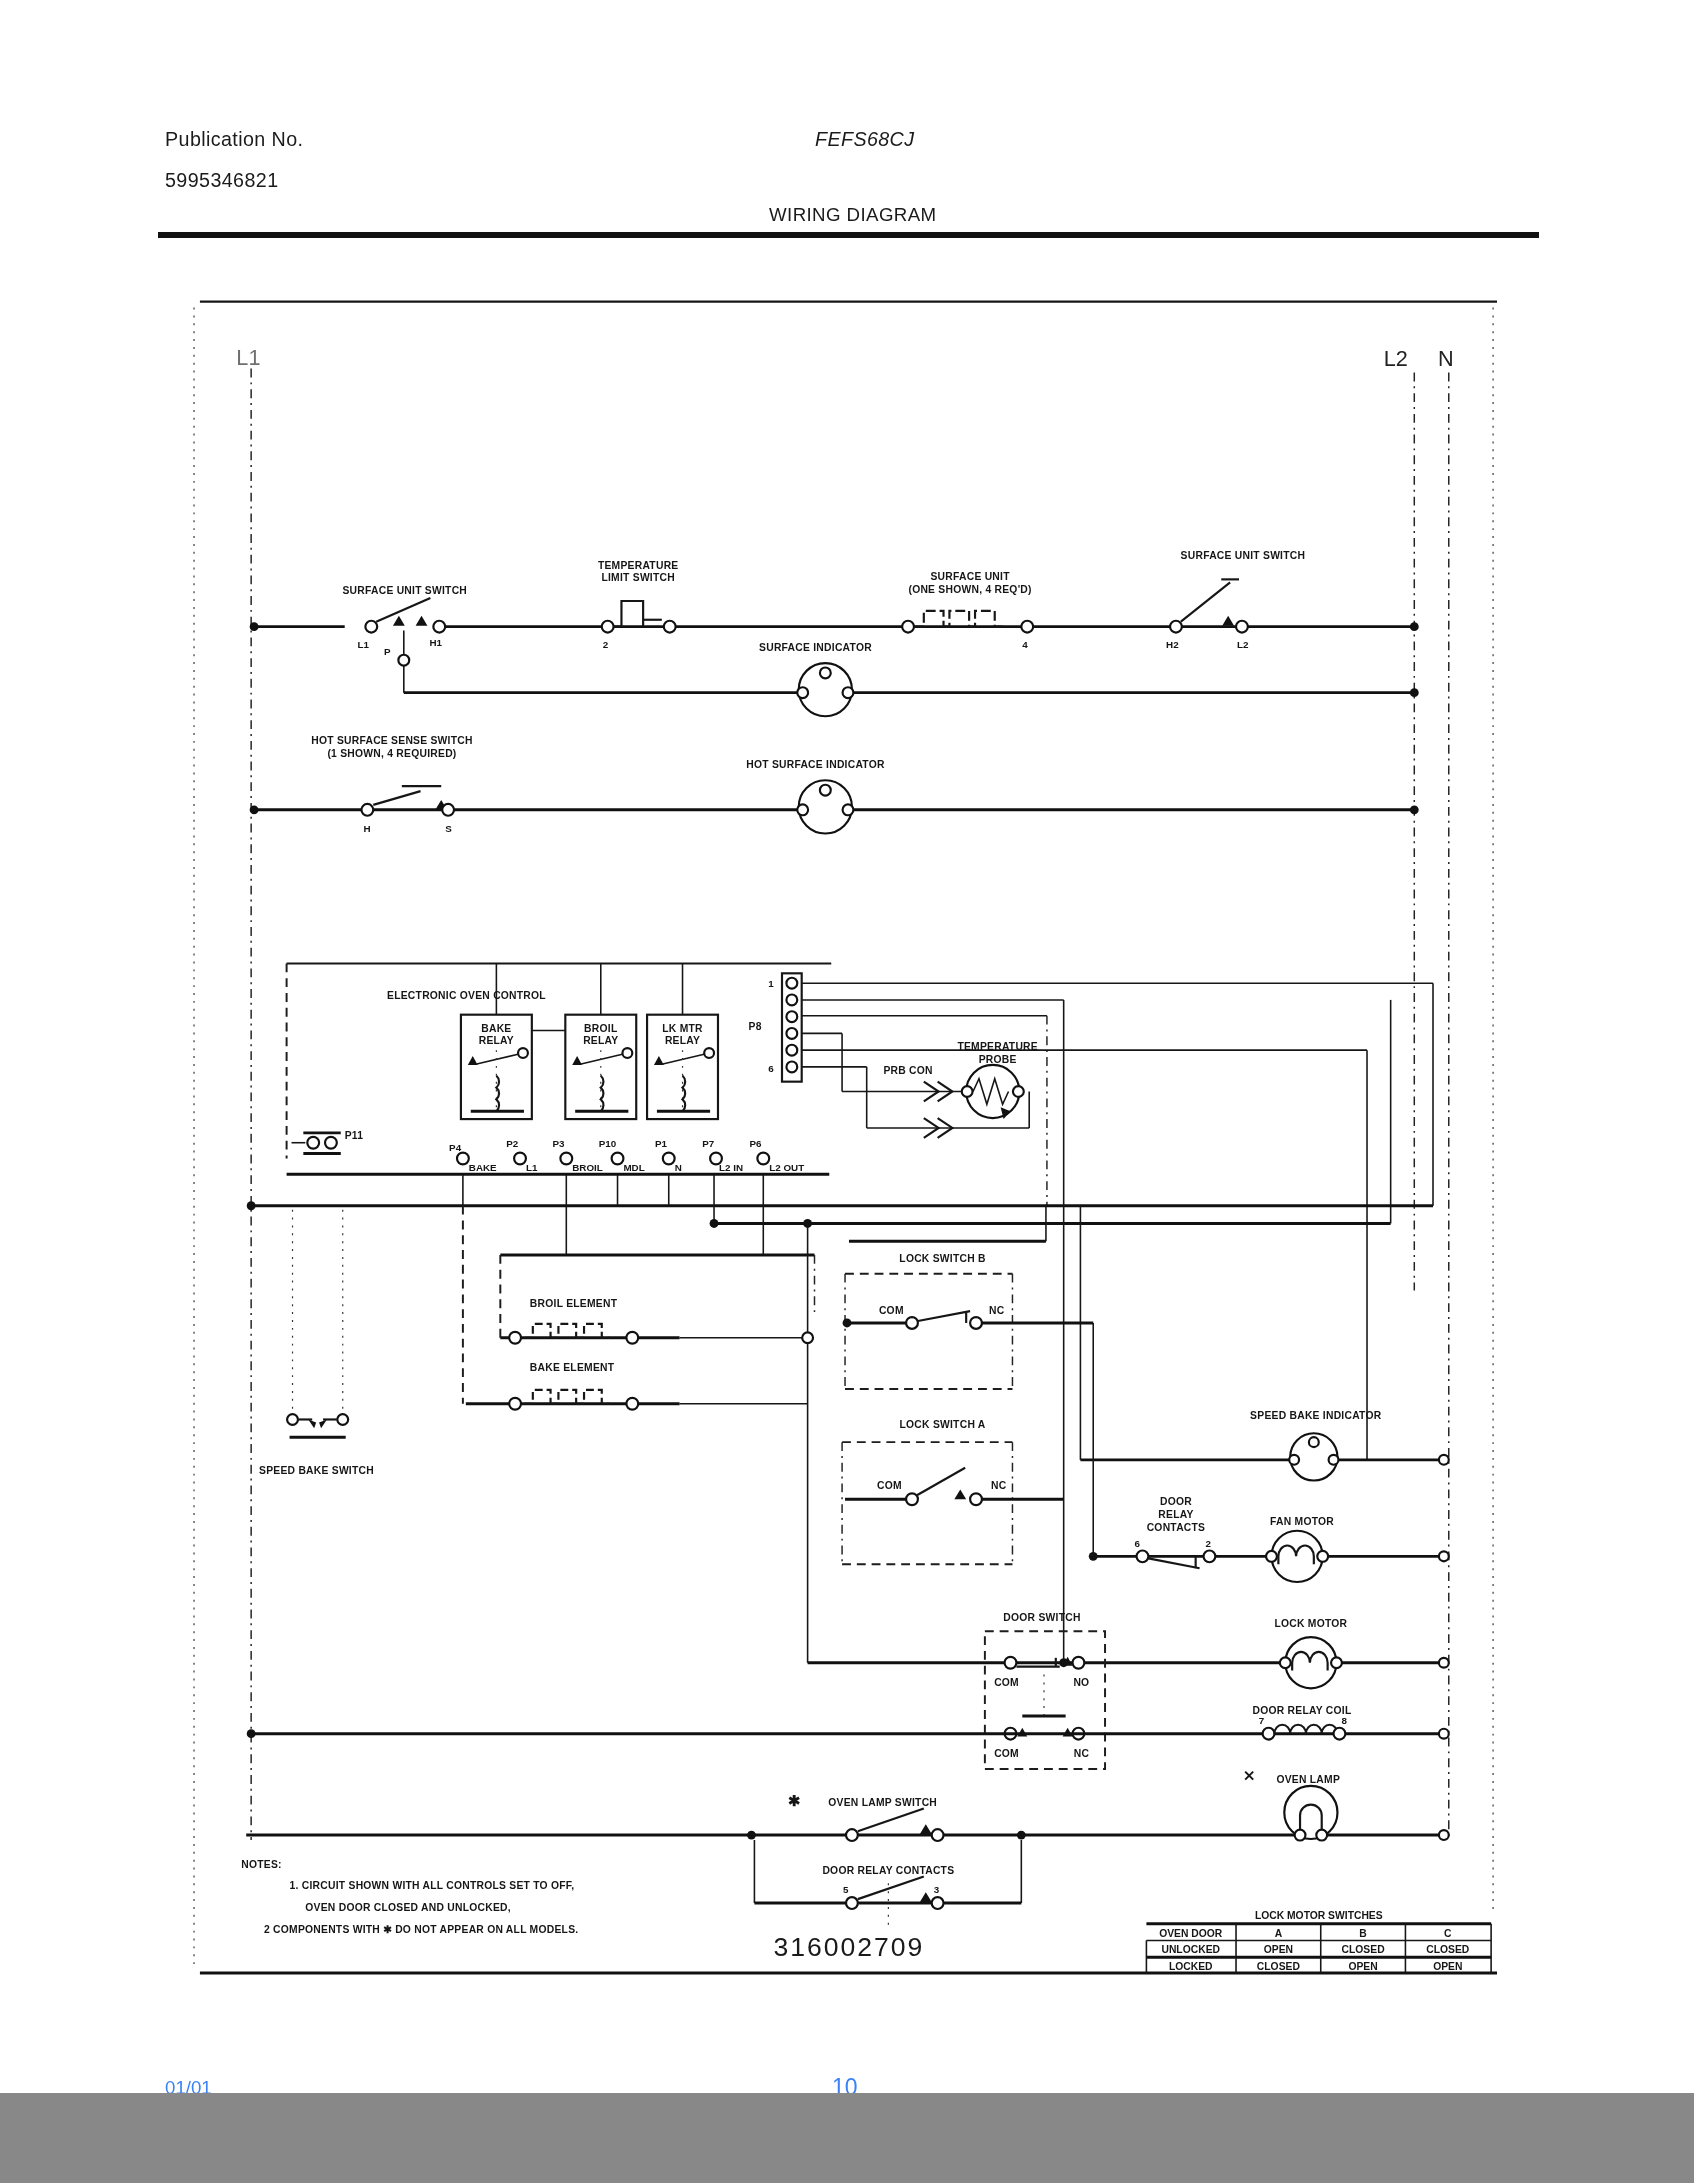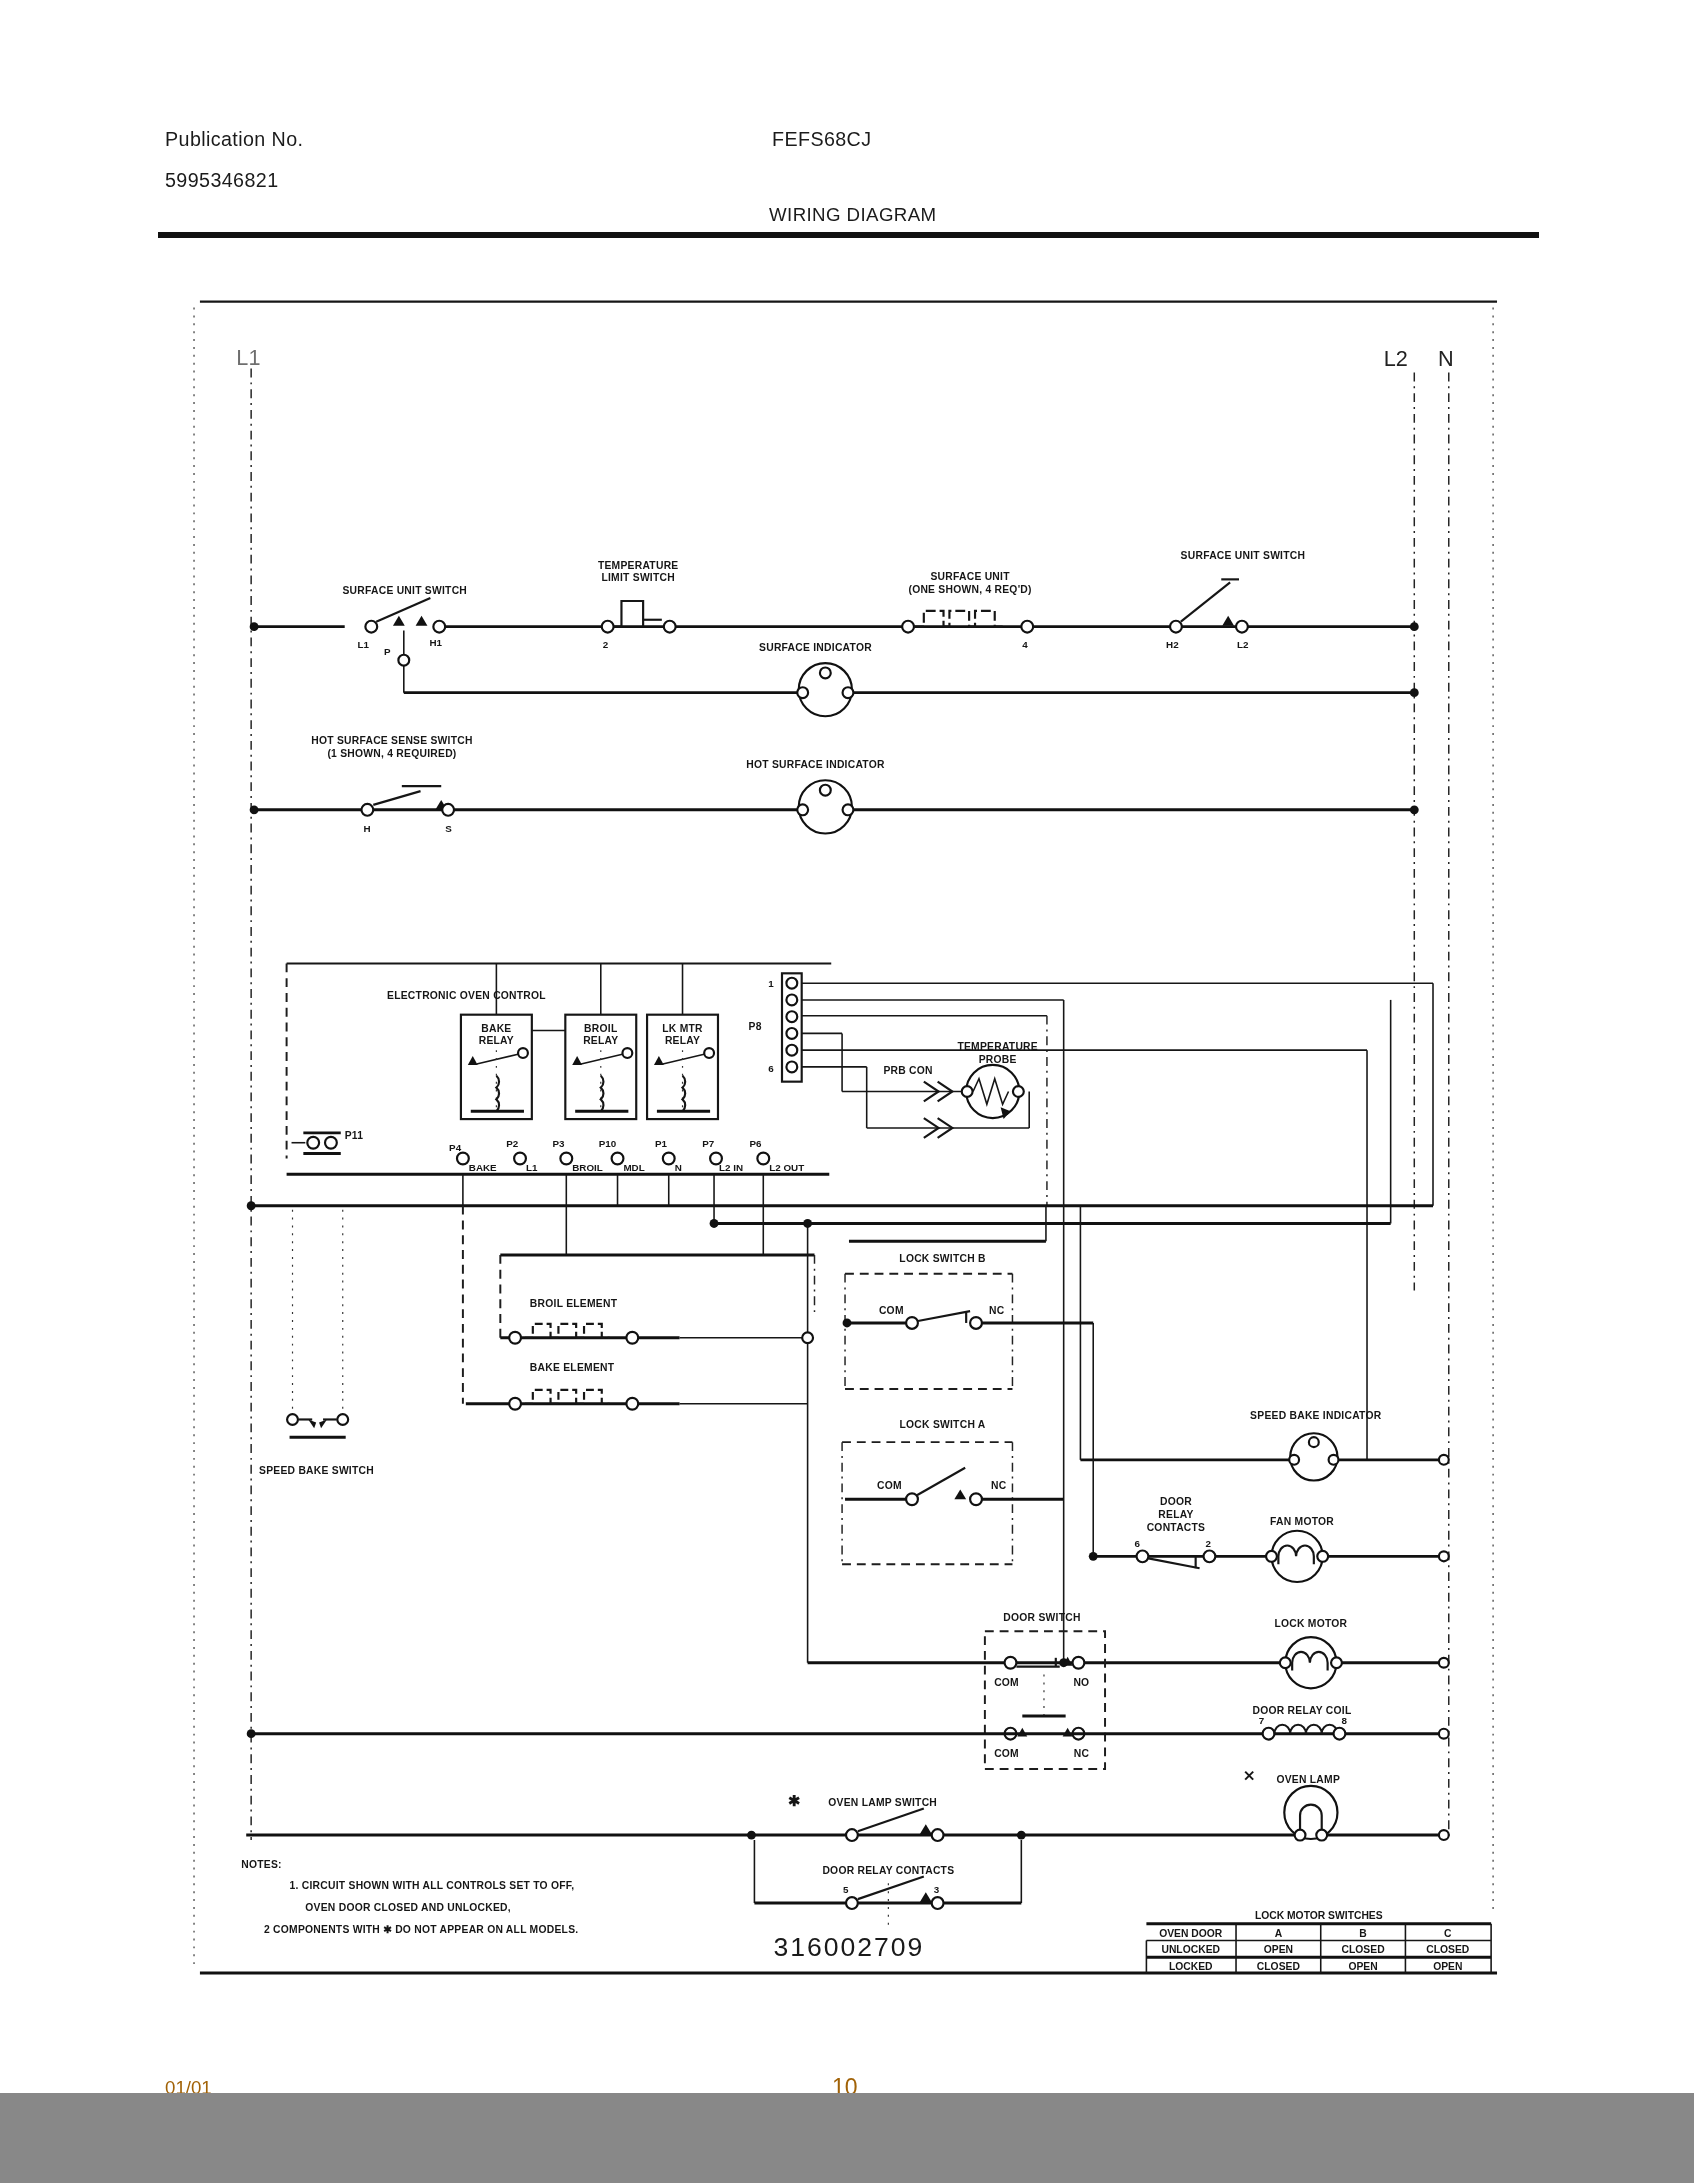--- a/index.html
+++ b/index.html
@@ -1,20 +1,20 @@
 <!DOCTYPE html>
 <html><head>
 <meta charset="utf-8">
 <style>
   html,body{margin:0;padding:0;background:#888;}
   #page{position:relative;width:1694px;height:2093px;background:#ffffff;
         font-family:"Liberation Sans",sans-serif;color:#141414;overflow:hidden;}
   .hdr{position:absolute;font-size:19.7px;color:#1b1b1b;letter-spacing:0.4px;}
   .rule{position:absolute;left:158px;top:232px;width:1381px;height:5.9px;background:#111;}
-  .ftr{position:absolute;font-size:18.7px;color:#a16207;}
+  .ftr{position:absolute;font-size:18.7px;color:#3b82f6;}
   svg text{font-family:"Liberation Sans",sans-serif;fill:#161616;}
   .lbl{font-size:10.5px;font-weight:bold;letter-spacing:.25px;}
   .mid{text-anchor:middle;}
   .term{font-size:10px;font-weight:bold;}
   .buslbl{font-size:22px;font-weight:normal;fill:#222;}
   .pn{font-size:27px;font-weight:normal;letter-spacing:2px;fill:#1a1a1a;}
   .tbl{font-size:10.5px;font-weight:bold;text-anchor:middle;}
   .wire{stroke:#161616;stroke-width:1.6;fill:none;}
   .row{stroke:#111;stroke-width:3;fill:none;}
   .w2{stroke:#161616;stroke-width:2.2;fill:none;}
@@ -25,21 +25,21 @@
   .dots{stroke:#333;stroke-width:1.2;fill:none;stroke-dasharray:2 6;}
   .tri{fill:#111;stroke:none;}
 </style>
 </head>
 <body>
 
 <div id="page">
 
   <div class="hdr" style="left:165px;top:128px;">Publication No.</div>
   <div class="hdr" style="left:165px;top:161px;margin-top:8px;">5995346821</div>
-  <div class="hdr" style="left:772px;top:128px;">FEFS68CJ</div>
+  <div class="hdr" style="left:815px;top:128px;font-style:italic;">FEFS68CJ</div>
   <div class="hdr" style="left:726px;top:204px;font-size:18.7px;margin-left:43px;">WIRING DIAGRAM</div>
   <div class="rule"></div>
 
   <svg width="1694" height="2184" viewBox="0 0 1720 2217" style="position:absolute;left:0;top:0;">
 
     <g>
       <line class="w2" x1="203" y1="306" x2="1520" y2="306"></line>
       <line class="row" x1="203" y1="2003" x2="1520" y2="2003"></line>
       <line class="dots" x1="197" y1="312" x2="197" y2="1996"></line>
       <line class="dots" x1="1516" y1="312" x2="1516" y2="1940"></line>

